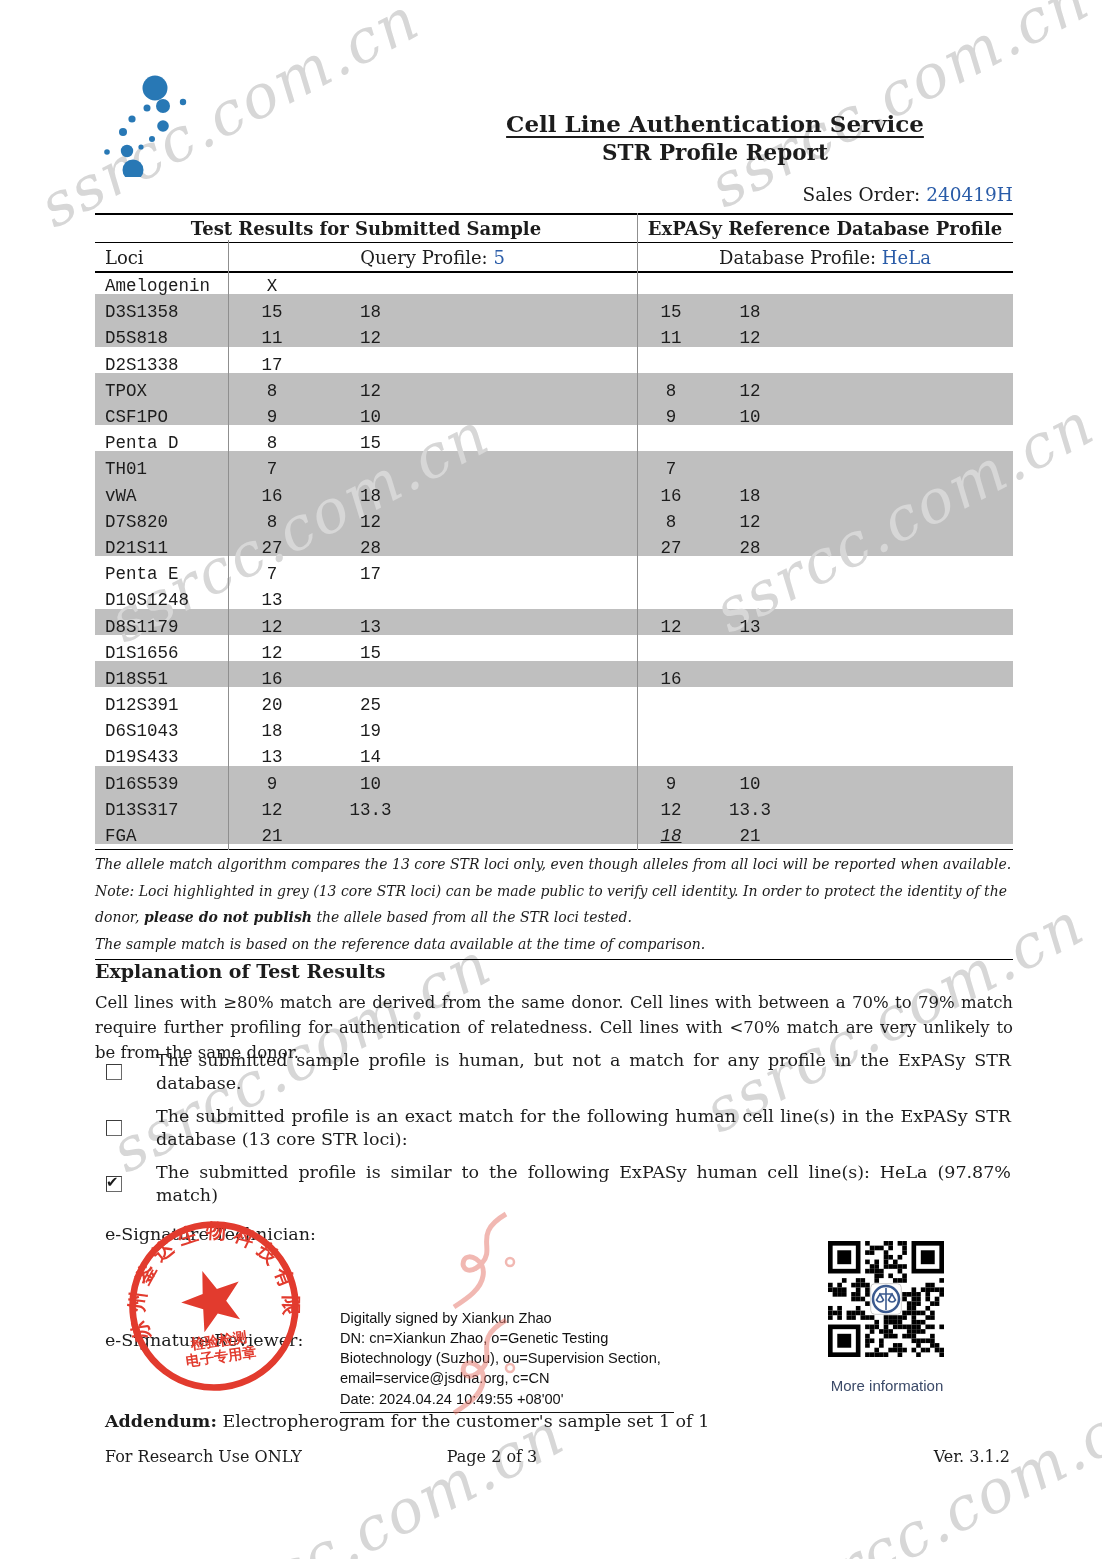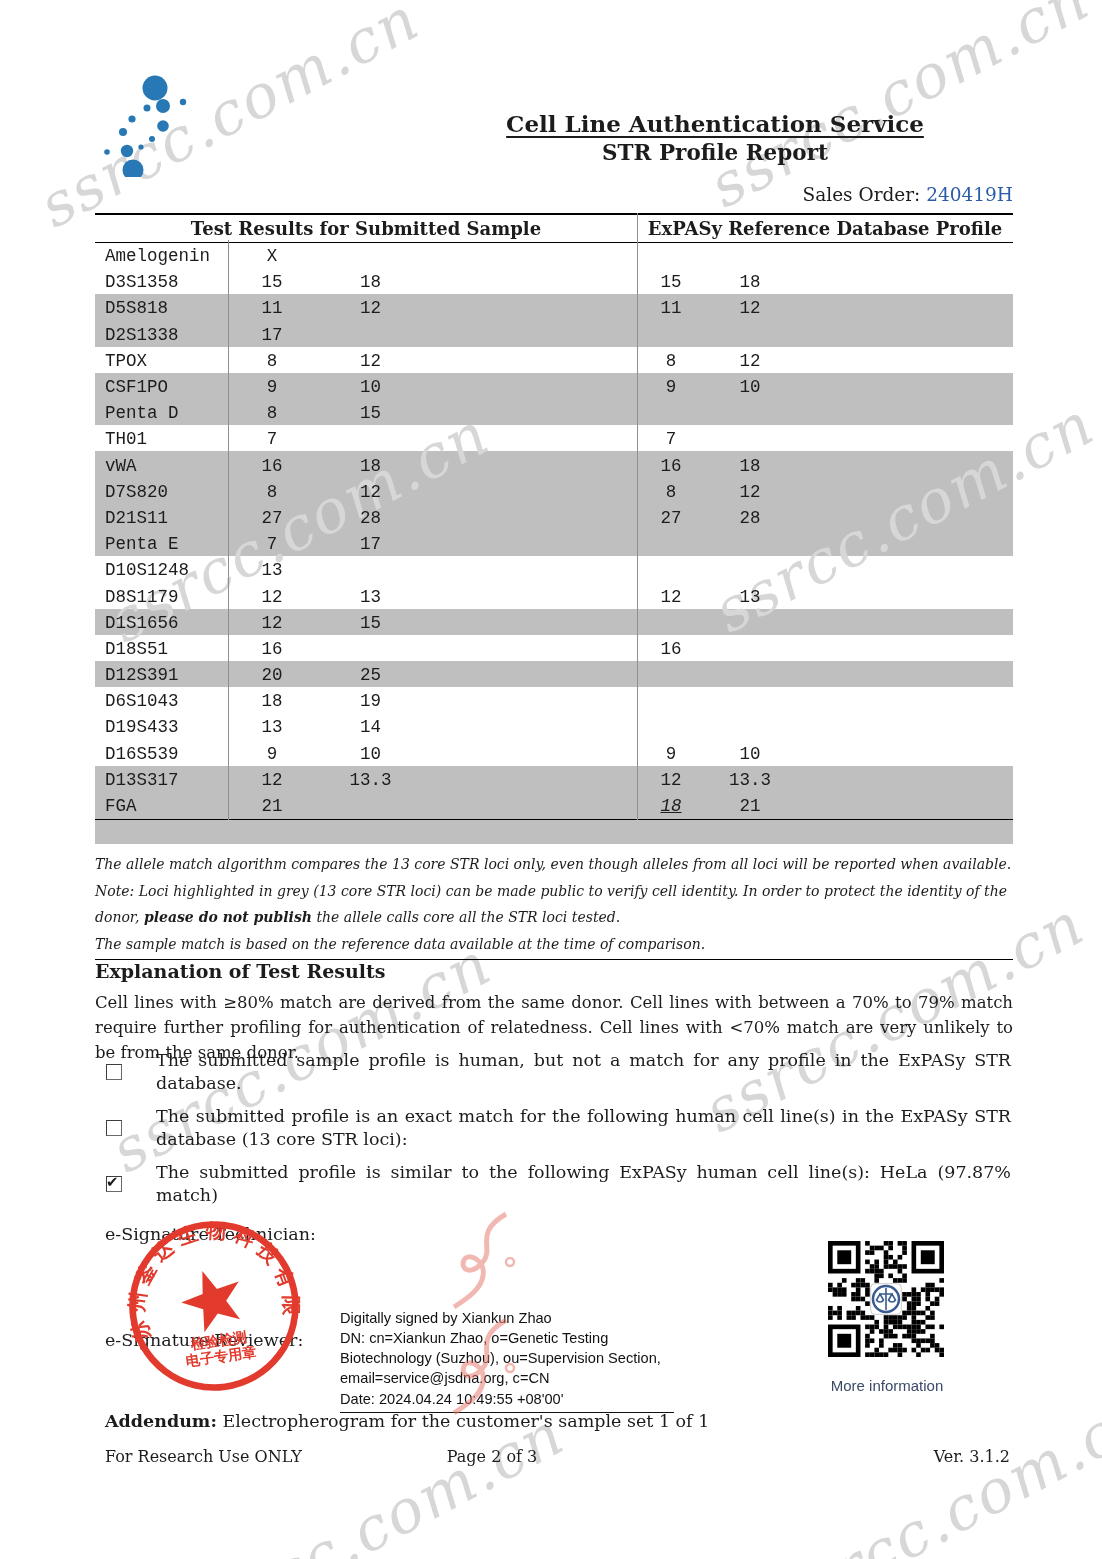--- a/index.html
+++ b/index.html
@@ -128,20 +128,25 @@
       <div class="title2">STR Profile Report</div>
     </div>
 
     <div class="salesorder"><span>Sales Order: </span><span class="blue">240419H</span></div>
 
     <div class="strtable">
       <div class="hrow1">
         <div>Test Results for Submitted Sample</div>
         <div>ExPASy Reference Database Profile</div>
       </div>
+      <div class="hrow2">
+        <div class="hl">Loci</div>
+        <div class="hc"><span>Query Profile: </span><span class="blue">5</span></div>
+        <div class="hc"><span>Database Profile: </span><span class="blue">HeLa</span></div>
+      </div>
       <div class="tbody">
           <div class="trow">
             <div class="tcell c0">Amelogenin</div>
             <div class="tcell c1">X</div>
             <div class="tcell c2"></div>
             <div class="tcell c3"></div>
             <div class="tcell c4"></div>
             <div class="tcell c5"></div>
             <div class="tcell c6"></div>
           </div>
@@ -334,21 +339,21 @@
             <div class="tcell c5">21</div>
             <div class="tcell c6"></div>
           </div>
         </div>
       <div class="vline vl1"></div>
       <div class="vline vl2"></div>
     </div>
 
     <div class="notes">
       <div class="n1">The allele match algorithm compares the 13 core STR loci only, even though alleles from all loci will be reported when available.</div>
-      <div class="n2"><span>Note: Loci highlighted in grey (13 core STR loci) can be made public to verify cell identity. In order to protect the identity of the donor, </span><span class="bi">please do not publish</span><span> the allele calls core all the STR loci tested.</span></div>
+      <div class="n2"><span>Note: Loci highlighted in grey (13 core STR loci) can be made public to verify cell identity. In order to protect the identity of the donor, </span><span class="bi">please do not publish</span><span> the allele based from all the STR loci tested.</span></div>
       <div class="n3">The sample match is based on the reference data available at the time of comparison.</div>
     </div>
 
     <div class="exp-head">Explanation of Test Results</div>
     <div class="exp-body">Cell lines with ≥80% match are derived from the same donor. Cell lines with between a 70% to 79% match require further profiling for authentication of relatedness. Cell lines with &lt;70% match are very unlikely to be from the same donor.</div>
 
     <div class="cb-list">
         <div class="cb-item">
           <span class="cb-box"></span>
           <div class="cb-text">The submitted sample profile is human, but not a match for any profile in the ExPASy STR database.</div>

